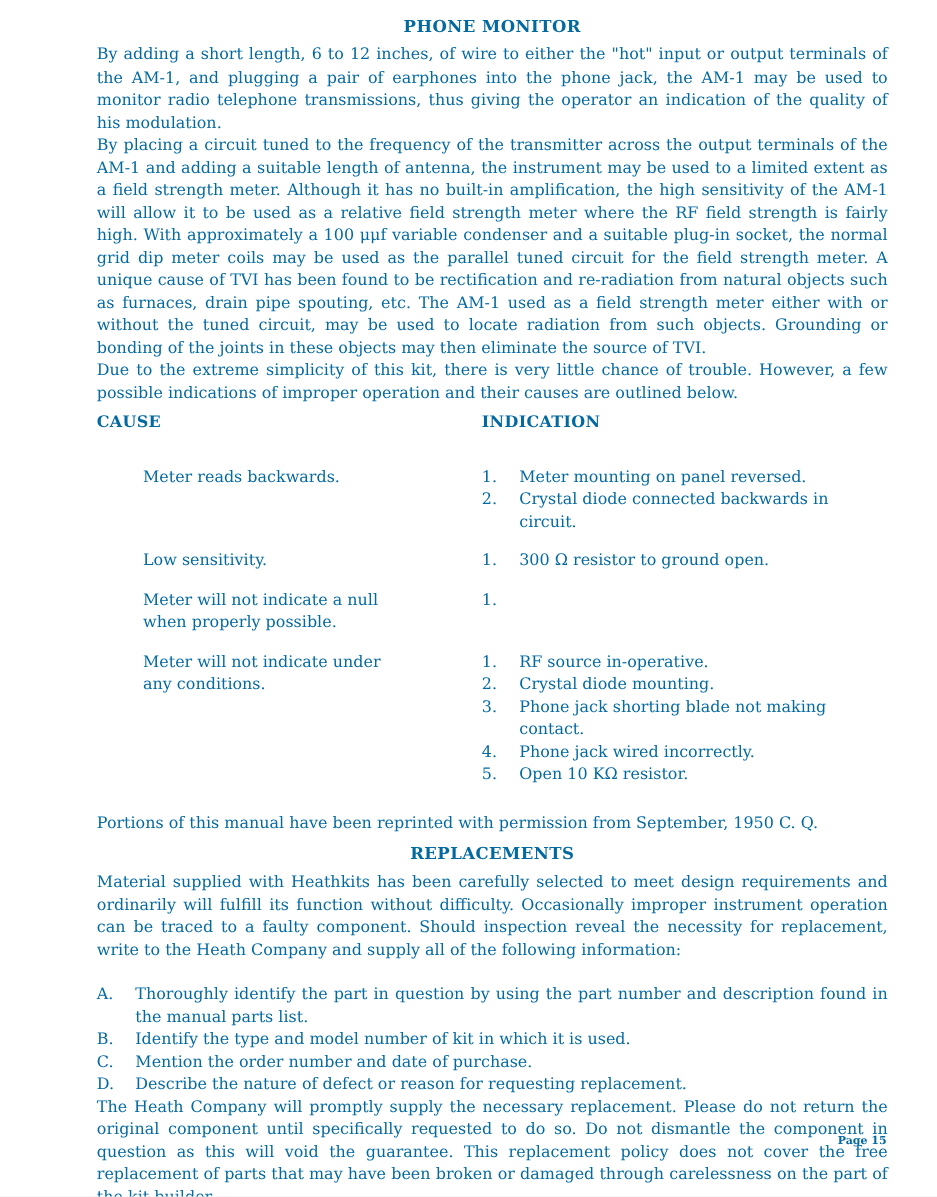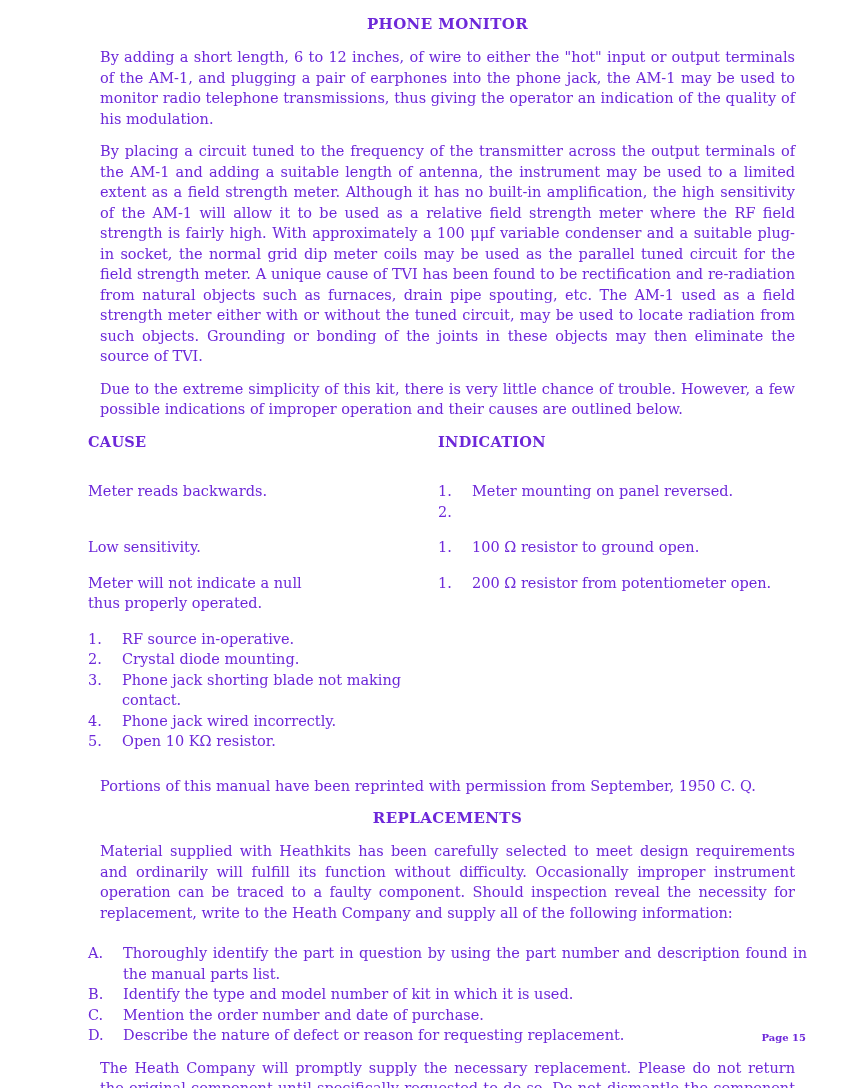--- a/index.html
+++ b/index.html
@@ -2,53 +2,53 @@
 <html><head>
 <meta charset="utf-8">
 <style>
   html,body { margin:0; padding:0; background:#e8e8e8; }
   .page {
     position:relative;
     width:852px; height:1088px;
     margin:0 auto;
     background:#ffffff;
     font-family:"DejaVu Serif", "Liberation Serif", serif;
-    color:#6d28d9;
+    color:#0369a1;
     overflow:hidden;
     box-sizing:border-box;
     padding:14px 45px 0 88px;
     font-size:14.5px;
     line-height:20.5px;
   }
   h2.sec {
     font-size:15px;
     font-weight:bold;
     text-align:center;
     margin:7px 0 5px 0;
     letter-spacing:0.4px;
     line-height:21px;
   }
   p.body {
-    margin:12px;
+    margin:0;
     text-align:justify;
   }
   .tbl-hdr {
     display:grid;
     grid-template-columns:350px 1fr;
     font-weight:bold;
     margin:6px 0 29px 0;
     letter-spacing:0.3px;
   }
   .tbl-row {
     display:grid;
     grid-template-columns:350px 1fr;
     margin-bottom:15px;
   }
   .tbl-row.last { margin-bottom:24px; }
-  .ind { max-width:230px; }
+  .ind { max-width:230px;margin-left:42px; }
   .cause-item { display:flex; }
   .cause-item .n { width:34px; flex:none; }
   .cause-item .t { flex:1; max-width:310px; }
   .reprint { margin:0; }
   .repl-items { margin-top:20px; }
   .repl-item { display:flex; }
   .repl-item .lbl { width:35px; flex:none; }
   .repl-item .txt { flex:1; max-width:684px; text-align:justify; }
   .closing { margin-top:12px; }
   .page-footer {
@@ -78,45 +78,46 @@
 
   <div class="tbl-row">
     <div class="ind">Meter reads backwards.</div>
     <div class="causes">
       <div class="cause-item">
         <span class="n">1.</span>
         <span class="t">Meter mounting on panel reversed.</span>
       </div>
       <div class="cause-item">
         <span class="n">2.</span>
+        <span class="t">Crystal diode connected backwards in circuit.</span>
       </div>
     </div>
   </div>
 
   <div class="tbl-row">
     <div class="ind">Low sensitivity.</div>
     <div class="causes">
       <div class="cause-item">
         <span class="n">1.</span>
-        <span class="t">100 Ω resistor to ground open.</span>
+        <span class="t">300 Ω resistor to ground open.</span>
       </div>
     </div>
   </div>
 
   <div class="tbl-row">
-    <div class="ind">Meter will not indicate a null thus properly operated.</div>
+    <div class="ind">Meter will not indicate a null when properly possible.</div>
     <div class="causes">
       <div class="cause-item">
         <span class="n">1.</span>
-        <span class="t">200 Ω resistor from potentiometer open.</span>
       </div>
     </div>
   </div>
 
   <div class="tbl-row last">
+    <div class="ind">Meter will not indicate under any conditions.</div>
     <div class="causes">
       <div class="cause-item">
         <span class="n">1.</span>
         <span class="t">RF source in-operative.</span>
       </div>
       <div class="cause-item">
         <span class="n">2.</span>
         <span class="t">Crystal diode mounting.</span>
       </div>
       <div class="cause-item">

